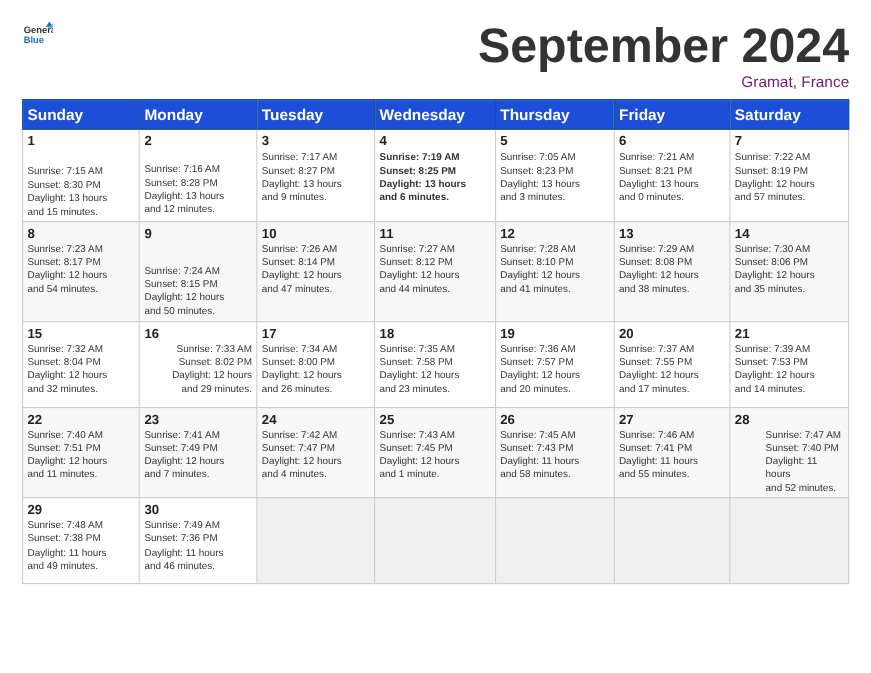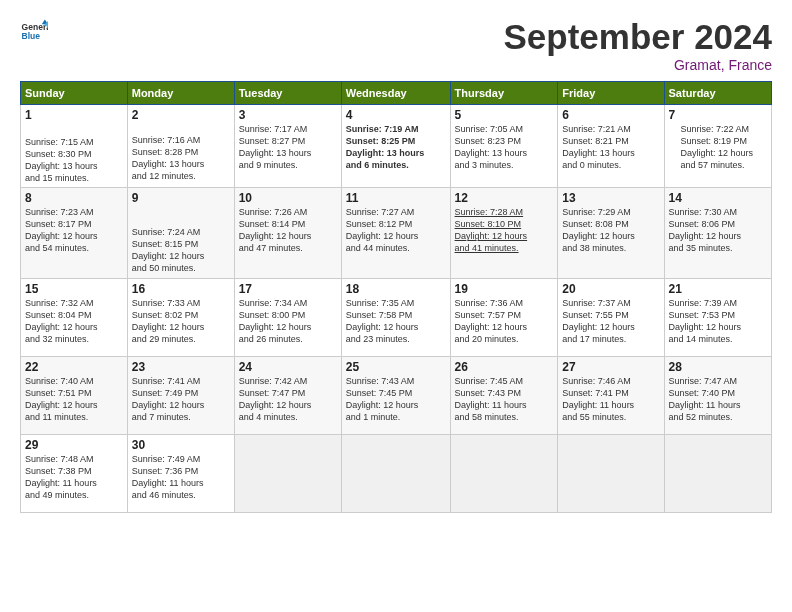--- a/index.html
+++ b/index.html
@@ -28,40 +28,40 @@
       gap: 2px;
     }
     .logo-icon {
       width: 28px;
       height: 28px;
     }
     .title-block {
       text-align: right;
     }
     .month-title {
-      font-size: 35px;
+      font-size: 44px;
       font-weight: bold;
       color: #333;
       line-height: 1.1;
     }
     .location {
       font-size: 14px;
       color: #701a75;
       text-align: right;
     }
     table {
       width: 100%;
       border-collapse: collapse;
       font-size: 9.5px;
     }
     thead tr th {
-      background: #4d7c0f;
+      background: #1d4ed8;
       color: #fff;
       font-weight: bold;
-      font-size: 11px;
+      font-size: 14px;
       padding: 5px 4px;
       text-align: left;
       border: 1px solid #1a5090;
     }
     tbody tr td {
       border: 1px solid #ccc;
       vertical-align: top;
       padding: 3px 4px;
       width: 113px;
       height: 78px;
@@ -156,21 +156,21 @@
           </td>
           <td>
             <span class="day-num">6</span>
             <div class="day-info" style="white-space: pre-line;">Sunrise: 7:21 AM
 Sunset: 8:21 PM
 Daylight: 13 hours
 and 0 minutes.</div>
           </td>
           <td>
             <span class="day-num">7</span>
-            <div class="day-info" style="white-space: pre-line; margin-left: 12px;">Sunrise: 7:22 AM
+            <div class="day-info" style="white-space: pre-line;">Sunrise: 7:22 AM
 Sunset: 8:19 PM
 Daylight: 12 hours
 and 57 minutes.</div>
           </td>
         </tr>
         <tr>
           <td>
             <span class="day-num">8</span>
             <div class="day-info" style="white-space: pre-line;">Sunrise: 7:23 AM
 Sunset: 8:17 PM
@@ -193,21 +193,21 @@
           </td>
           <td>
             <span class="day-num">11</span>
             <div class="day-info" style="white-space: pre-line;">Sunrise: 7:27 AM
 Sunset: 8:12 PM
 Daylight: 12 hours
 and 44 minutes.</div>
           </td>
           <td>
             <span class="day-num">12</span>
-            <div class="day-info" style="white-space: pre-line; text-decoration: underline;">Sunrise: 7:28 AM
+            <div class="day-info" style="white-space: pre-line;">Sunrise: 7:28 AM
 Sunset: 8:10 PM
 Daylight: 12 hours
 and 41 minutes.</div>
           </td>
           <td>
             <span class="day-num">13</span>
             <div class="day-info" style="white-space: pre-line;">Sunrise: 7:29 AM
 Sunset: 8:08 PM
 Daylight: 12 hours
 and 38 minutes.</div>
@@ -223,21 +223,21 @@
         <tr>
           <td>
             <span class="day-num">15</span>
             <div class="day-info" style="white-space: pre-line;">Sunrise: 7:32 AM
 Sunset: 8:04 PM
 Daylight: 12 hours
 and 32 minutes.</div>
           </td>
           <td>
             <span class="day-num">16</span>
-            <div class="day-info" style="white-space: pre-line;">Sunrise: 7:33 AM
+            <div class="day-info" style="white-space: pre-line; text-align: right;">Sunrise: 7:33 AM
 Sunset: 8:02 PM
 Daylight: 12 hours
 and 29 minutes.</div>
           </td>
           <td>
             <span class="day-num">17</span>
             <div class="day-info" style="white-space: pre-line;">Sunrise: 7:34 AM
 Sunset: 8:00 PM
 Daylight: 12 hours
 and 26 minutes.</div>
@@ -309,21 +309,21 @@
           </td>
           <td>
             <span class="day-num">27</span>
             <div class="day-info" style="white-space: pre-line;">Sunrise: 7:46 AM
 Sunset: 7:41 PM
 Daylight: 11 hours
 and 55 minutes.</div>
           </td>
           <td>
             <span class="day-num">28</span>
-            <div class="day-info" style="white-space: pre-line;">Sunrise: 7:47 AM
+            <div class="day-info" style="white-space: pre-line; margin-left: 28px;">Sunrise: 7:47 AM
 Sunset: 7:40 PM
 Daylight: 11 hours
 and 52 minutes.</div>
           </td>
         </tr>
         <tr>
           <td>
             <span class="day-num">29</span>
             <div class="day-info" style="white-space: pre-line;">Sunrise: 7:48 AM
 Sunset: 7:38 PM

